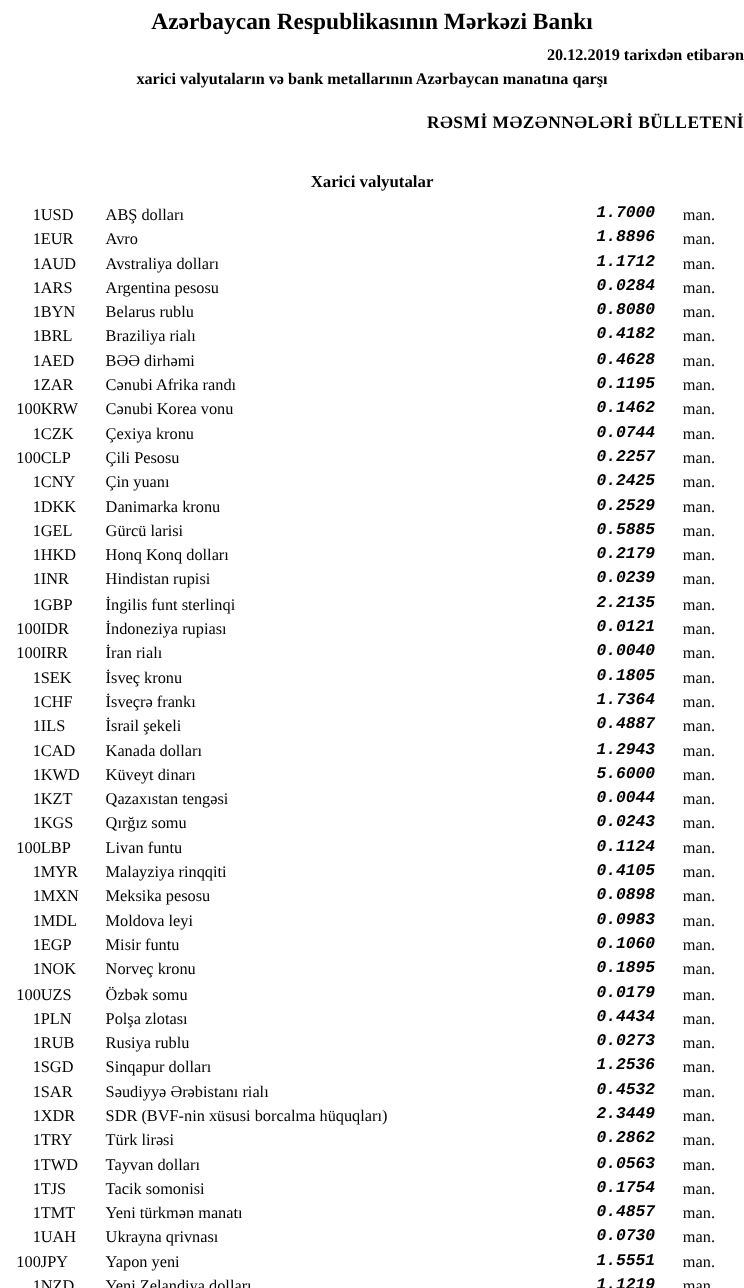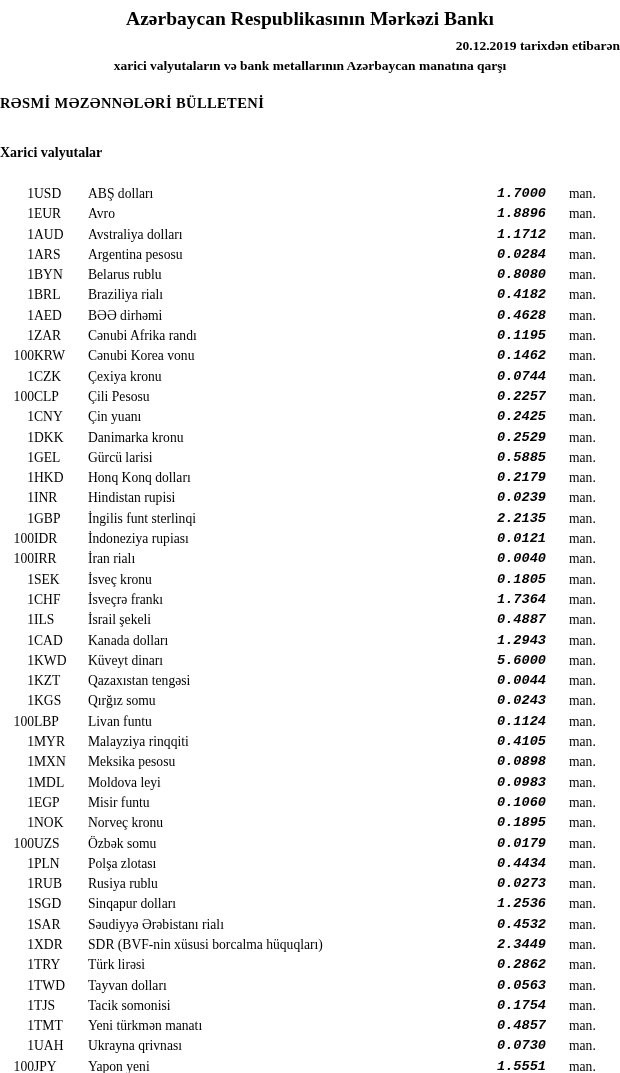--- a/index.html
+++ b/index.html
@@ -32,34 +32,34 @@
     margin: 3px 0;
   }
   .subtitle {
     text-align: center;
     font-weight: bold;
     font-size: 13.5px;
     line-height: 17px;
     margin: 3px 11px;
   }
   .bulletin-title {
-    text-align: left;
+    text-align: right;
     font-weight: bold;
     font-size: 14.5px;
     line-height: 18px;
     letter-spacing: 0.4px;
     margin: 20px 0 0 0;
     font-family: Liberation Serif, serif;
   }
   .section-title {
-    text-align: left;
+    text-align: center;
     font-weight: bold;
     font-size: 14px;
     line-height: 17px;
-    margin: 32px 0 23px 0;
+    margin: 32px 0 8px 0;
   }
   table.rates {
     border-collapse: collapse;
     table-layout: fixed;
     width: 608px;
     margin-left: 6px;
   }
   table.rates td {
     font-size: 13.6px;
     line-height: 20.3px;

